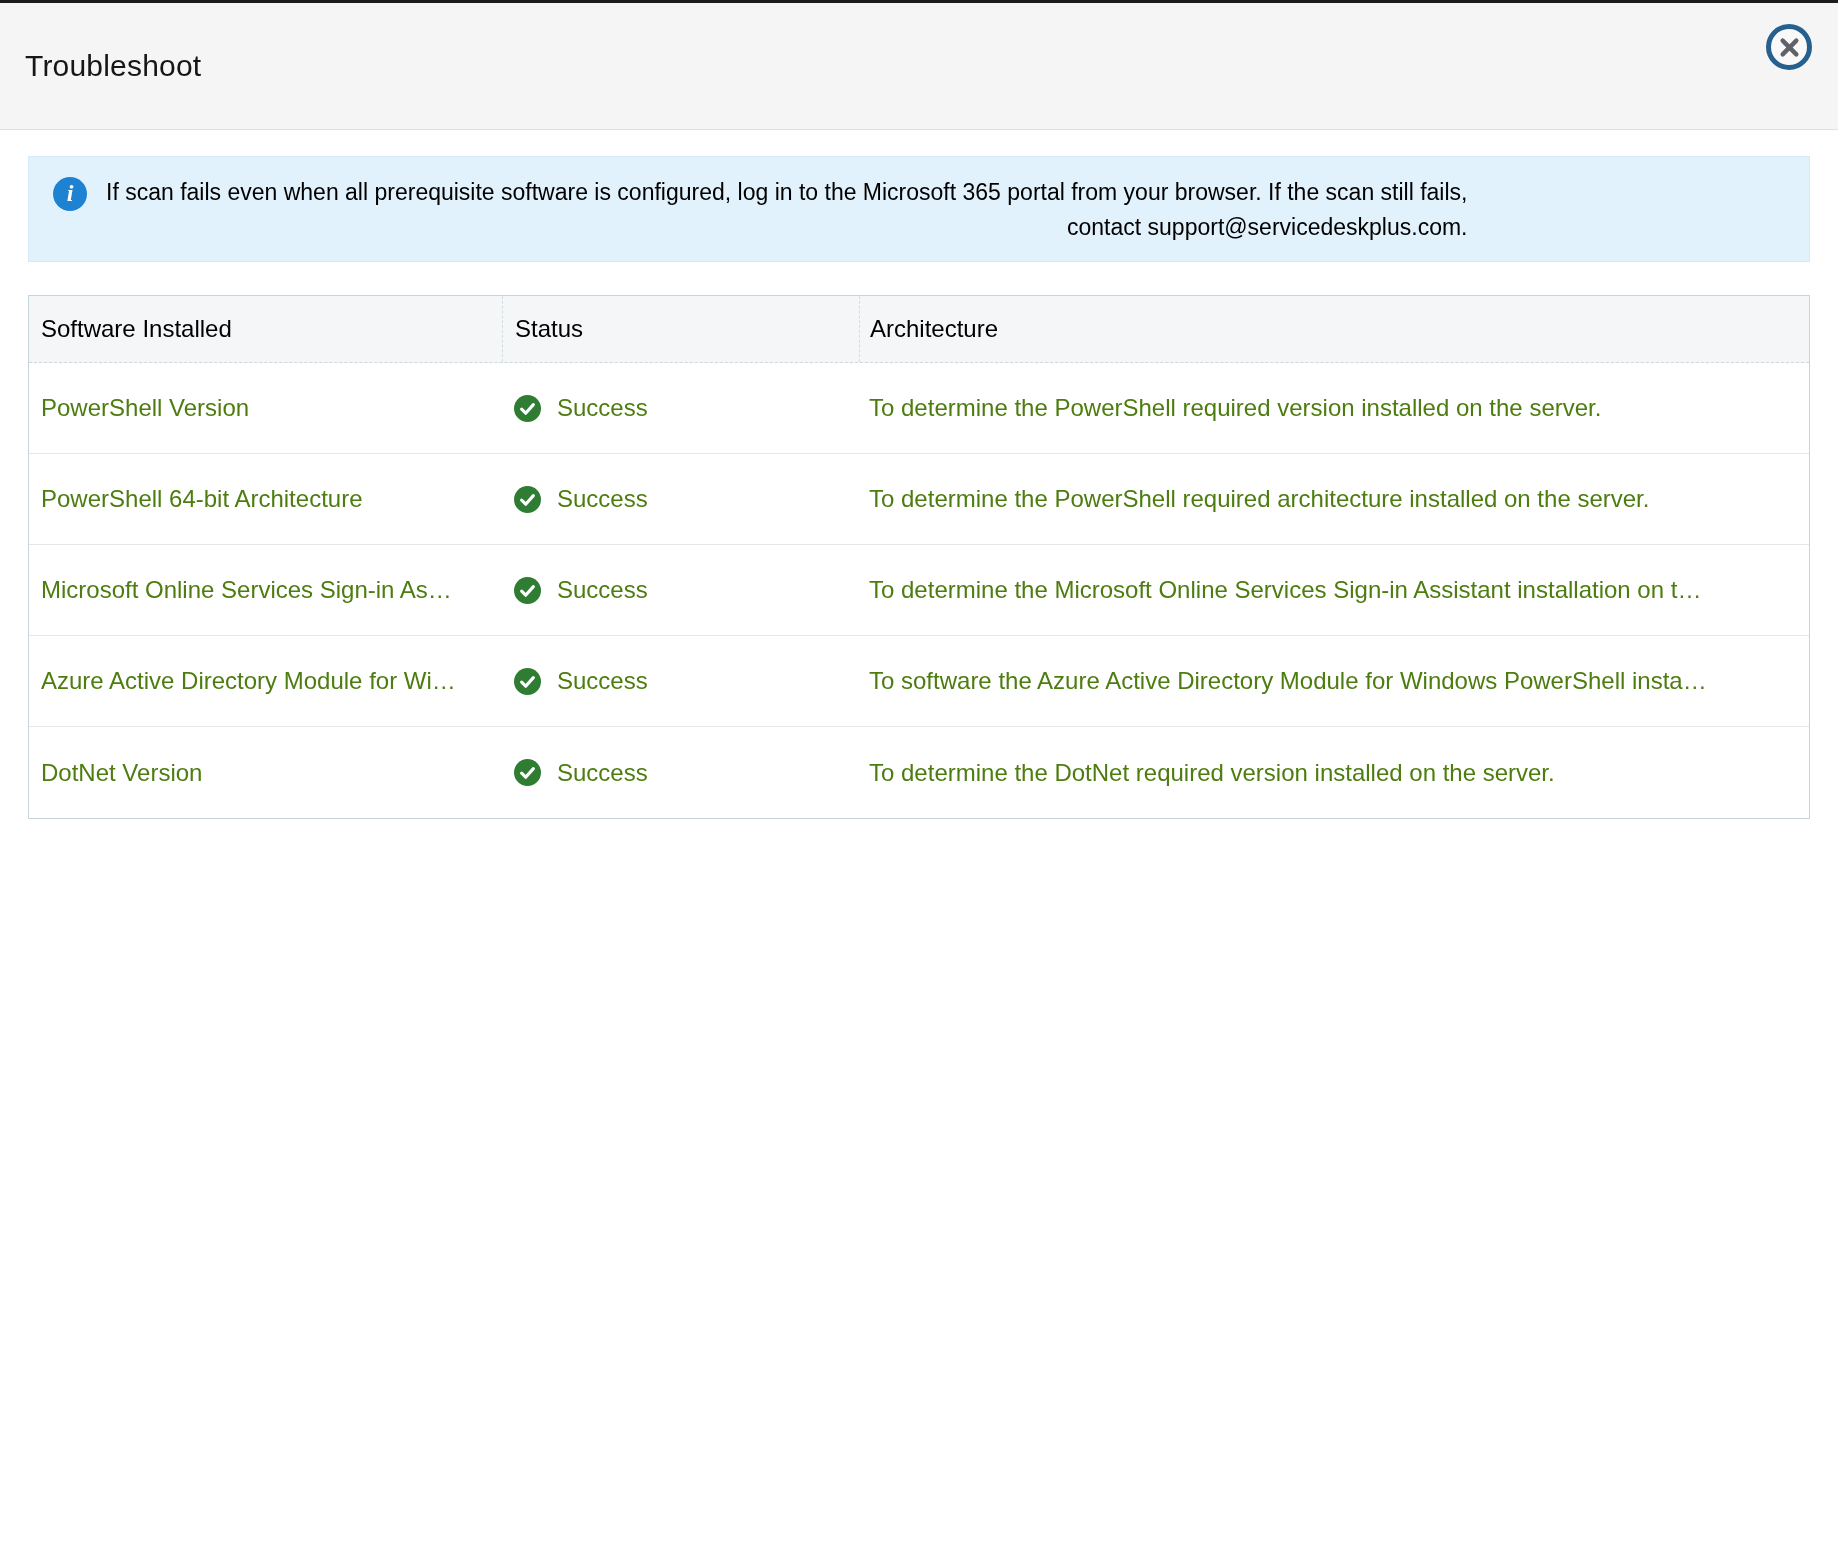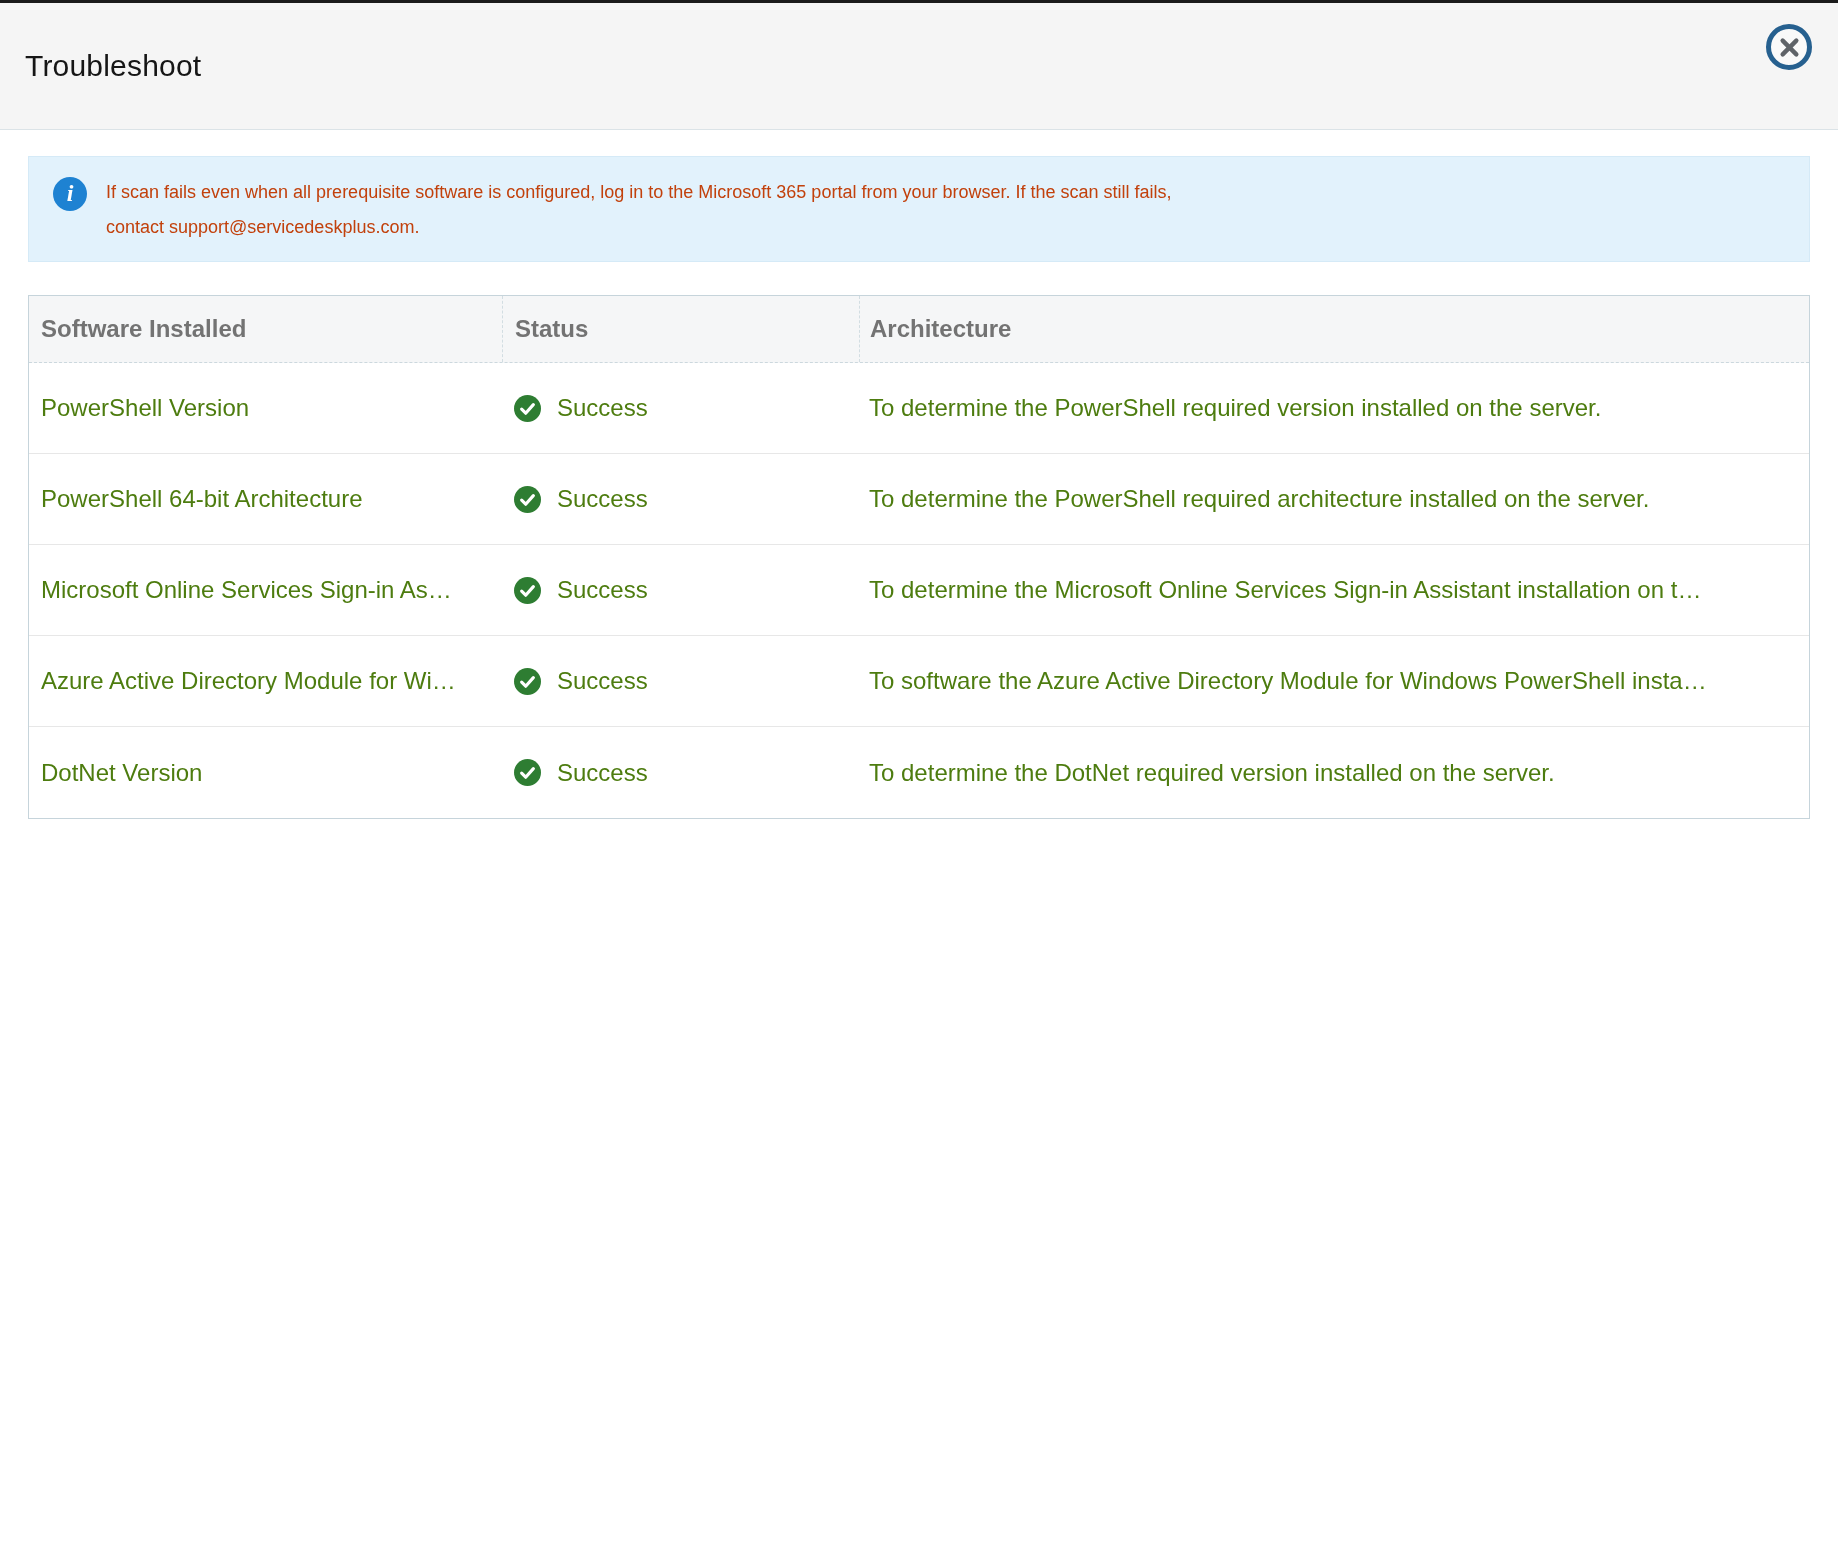--- a/index.html
+++ b/index.html
@@ -67,45 +67,46 @@
     color: #ffffff;
     font-family: "Liberation Serif", "DejaVu Serif", serif;
     font-style: italic;
     font-weight: bold;
     font-size: 24px;
     line-height: 32px;
     text-align: center;
   }
   .info-text { padding-top: 1px; }
   .info-line {
-    font-size: 18px;
+    font-size: 23px;
     line-height: 35px;
-    color: #c2410c;
+    color: #000000;
     white-space: nowrap;
+    text-align: right;
   }
 
   
   .prereq-table {
     margin-top: 33px;
     border: 1px solid #c6d4db;
     background: #ffffff;
   }
   .t-row {
     display: grid;
     grid-template-columns: 473px 357px 1fr;
   }
   .t-head {
     background: #f5f6f7;
     height: 67px;
     border-bottom: 1px dashed #ccd8de;
   }
   .t-head .t-cell {
-    font-weight: bold;
+    font-weight: normal;
     font-size: 24px;
-    color: #737373;
+    color: #000000;
   }
   .t-head .t-cell + .t-cell { border-left: 1px dashed #d2dde2; }
   .t-body-row {
     height: 91px;
     border-bottom: 1px solid #e7e7e7;
   }
   .t-body-row:last-child { border-bottom: none; }
   .t-cell {
     display: flex;
     align-items: center;

